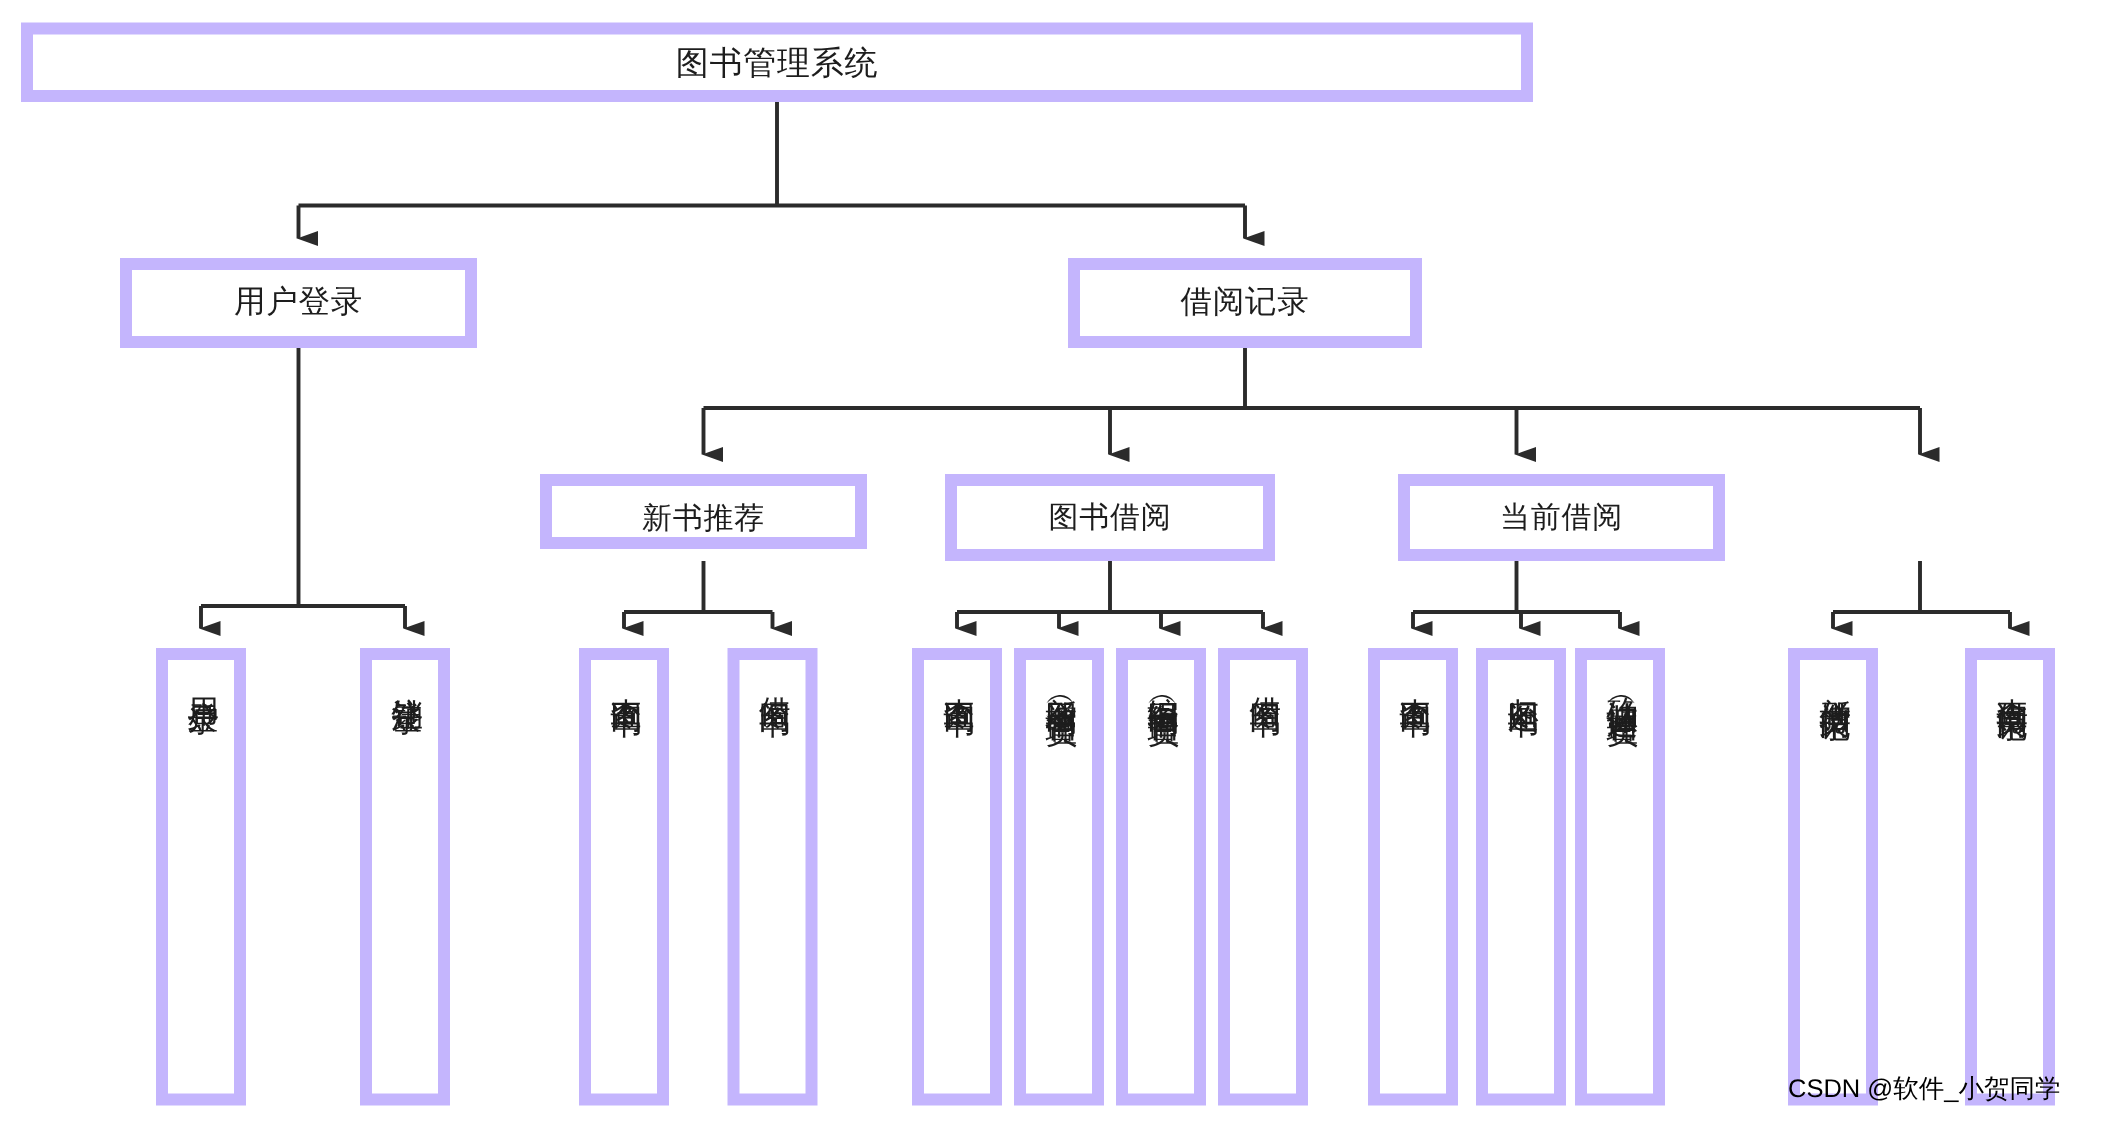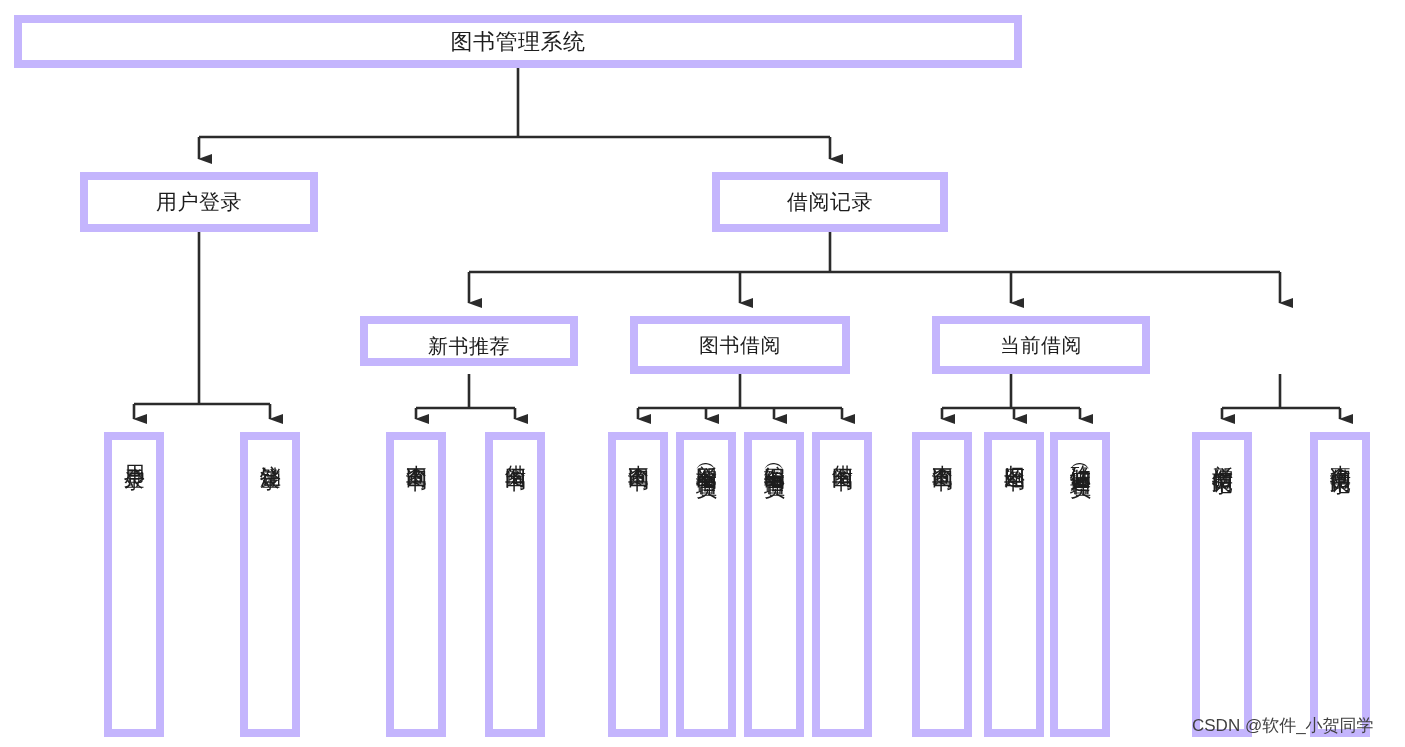--- a/index.html
+++ b/index.html
@@ -60,21 +60,21 @@
     text-orientation: upright;
     font-size: 21px;
     line-height: 1.28;
     letter-spacing: 2px;
     white-space: normal;
     max-height: 100%;
   }
   .watermark {
     position: absolute;
     font-size: 17px;
-    color: #404040;
+    color: #000000;
     white-space: nowrap;
     z-index: 5;
     user-select: none;
   }
 </style>
 </head>
 <body>
 
 <div id="canvas">
 

